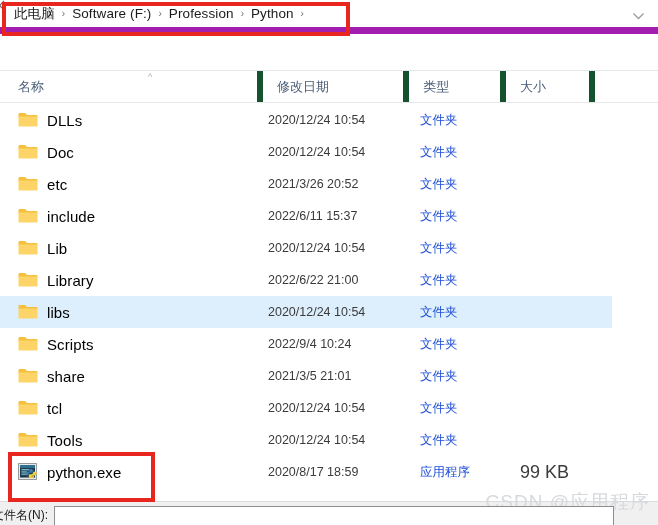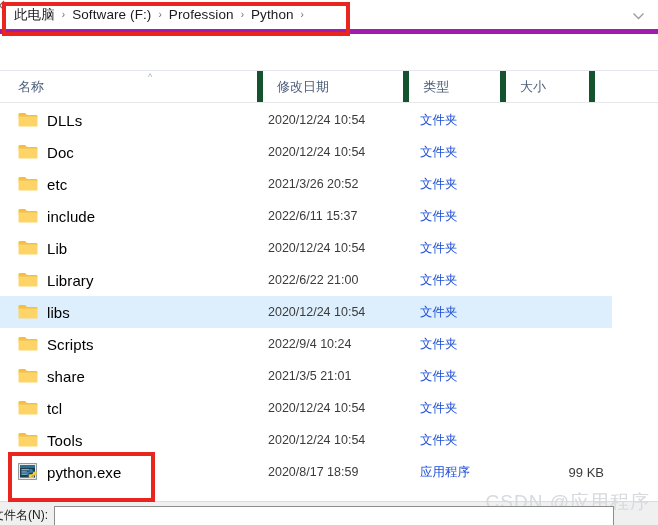--- a/index.html
+++ b/index.html
@@ -21,21 +21,21 @@
   }
 
   
   .addressbar {
     position: absolute;
     left: 0; top: 0;
     width: 658px; height: 34px;
     background: #ffffff;
     display: flex;
     align-items: flex-start;
-    border-bottom: 5px solid #a21caf;
+    border-bottom: 7px solid #a21caf;
   }
   .back-chevron {
     width: 8px;
     margin-left: -2px;
     color: #5a5a5a;
     font-size: 9px;
     line-height: 1;
     flex: 0 0 auto;
   }
   .crumbs {
@@ -157,22 +157,22 @@
     display: flex;
     align-items: center;
     padding-left: 18px;
     overflow: hidden;
   }
   .cell-date { width: 152px; color: #3b3b3b; font-size: 12.5px; }
   .cell-type { width: 100px; color: #1d4ed8; font-size: 12.5px; }
   .cell-size {
     width: 92px;
     color: #3b3b3b;
-    font-size: 13px;
-    text-align: right;
+    font-size: 18px;
+    text-align: left;
     padding-right: 8px;
   }
 
   .name-label {
     font-size: 15px;
     color: #000000;
     white-space: nowrap;
     letter-spacing: 0.1px;
   }
 

